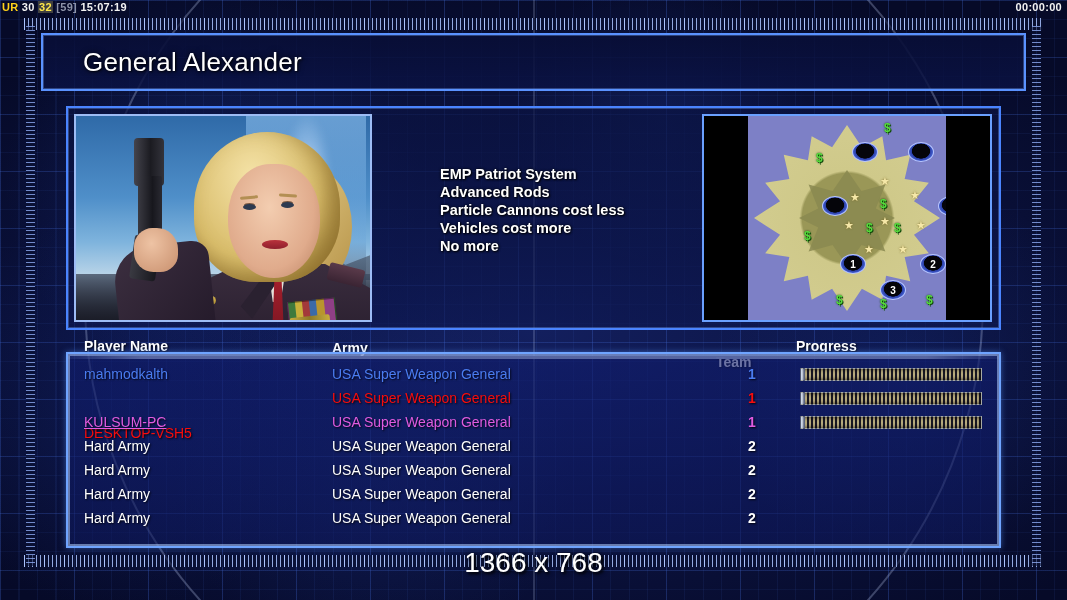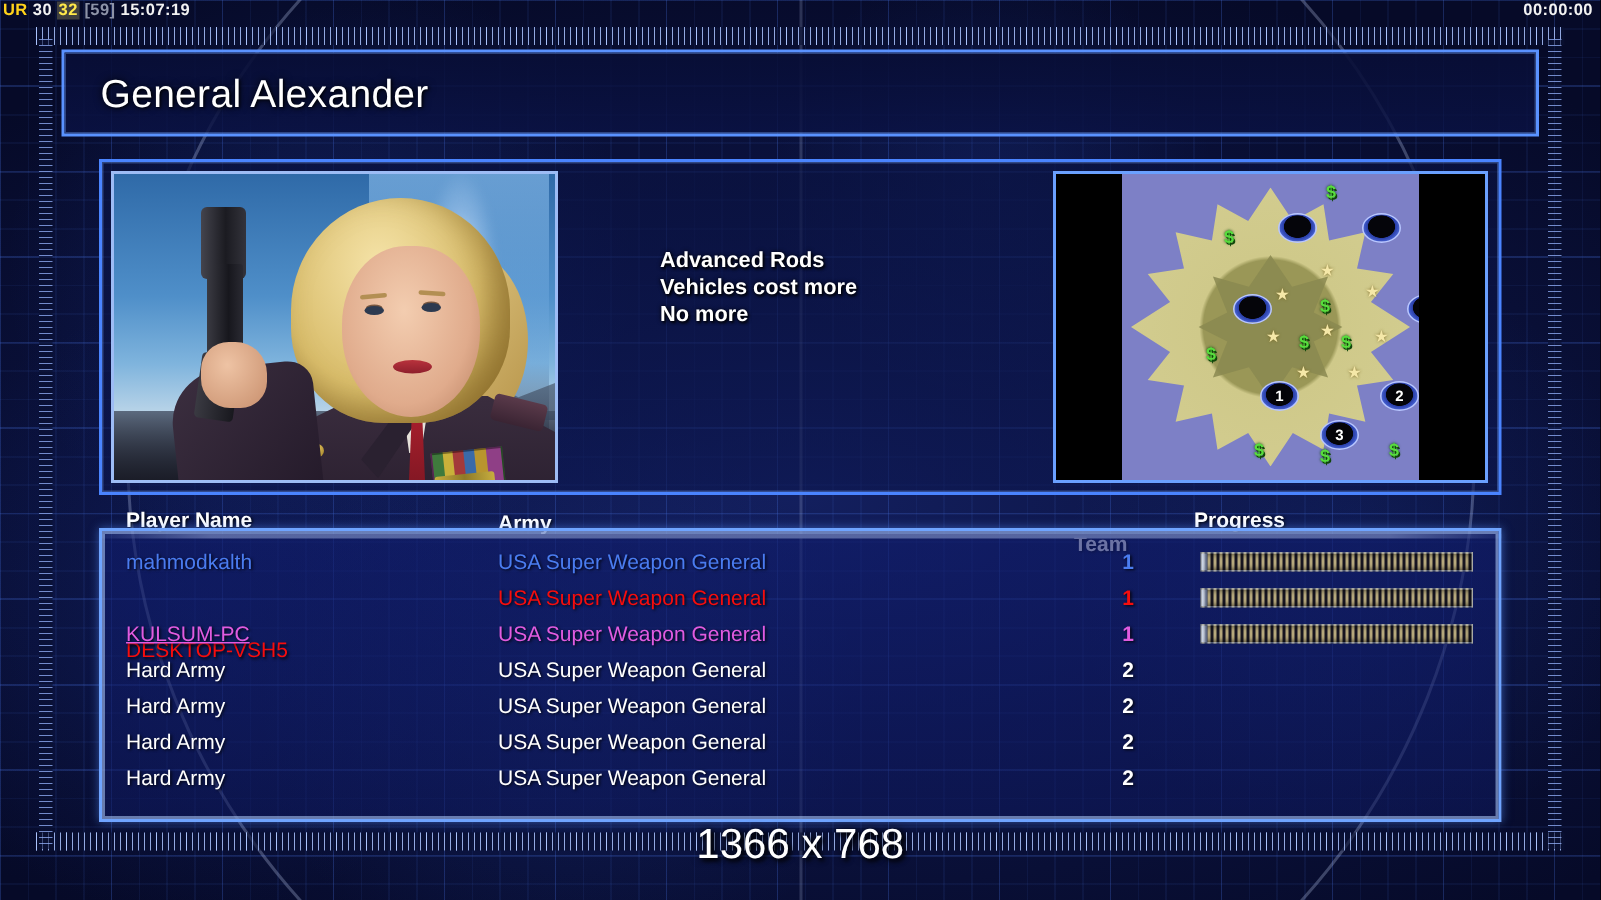--- a/index.html
+++ b/index.html
@@ -88,21 +88,21 @@
   }
 
   #title-panel {
     left:41px; top:33px; width:985px; height:58px;
     border:2px solid #5a92ff;
     background:linear-gradient(to bottom, rgba(8,14,54,.92), rgba(10,18,68,.80));
     display:flex; align-items:center;
   }
   #title-text {
     color:#fff; font-size:26px; letter-spacing:.2px;
-    margin-left:24px;
+    margin-left:40px;
     text-shadow:0 0 6px rgba(0,0,0,.9), 1px 1px 2px rgba(0,0,0,.8);
   }
 
   #info-panel {
     left:66px; top:106px; width:935px; height:224px;
     border:2px solid #4a84ff;
     background:linear-gradient(to bottom, rgba(10,18,64,.70), rgba(12,22,78,.60));
   }
 
   #list-panel {
@@ -425,21 +425,23 @@
     <div class="p-lip"></div>
     <div class="p-arm"></div>
     <div class="p-gun-sup"></div>
     <div class="p-gun-body"></div>
     <div class="p-gun-trig"></div>
     <div class="p-gun-grip"></div>
     <div class="p-hand"></div>
   </div>
 
   <div id="abilities">
+    <div class="ability">EMP Patriot System</div>
     <div class="ability">Advanced Rods</div>
+    <div class="ability">Particle Cannons cost less</div>
     <div class="ability">Vehicles cost more</div>
     <div class="ability">No more</div>
   </div>
 
   <div id="minimap">
     <div class="mm-field">
       <div class="mm-land"></div>
       <div class="mm-inner"></div>
       <div id="mm-markers">
           <div class="mm-sup" style="left: 136px; top: 6px;">$</div>

